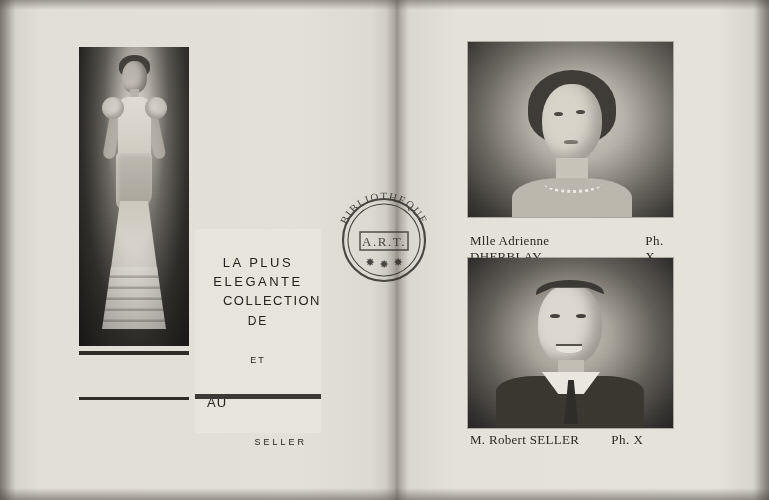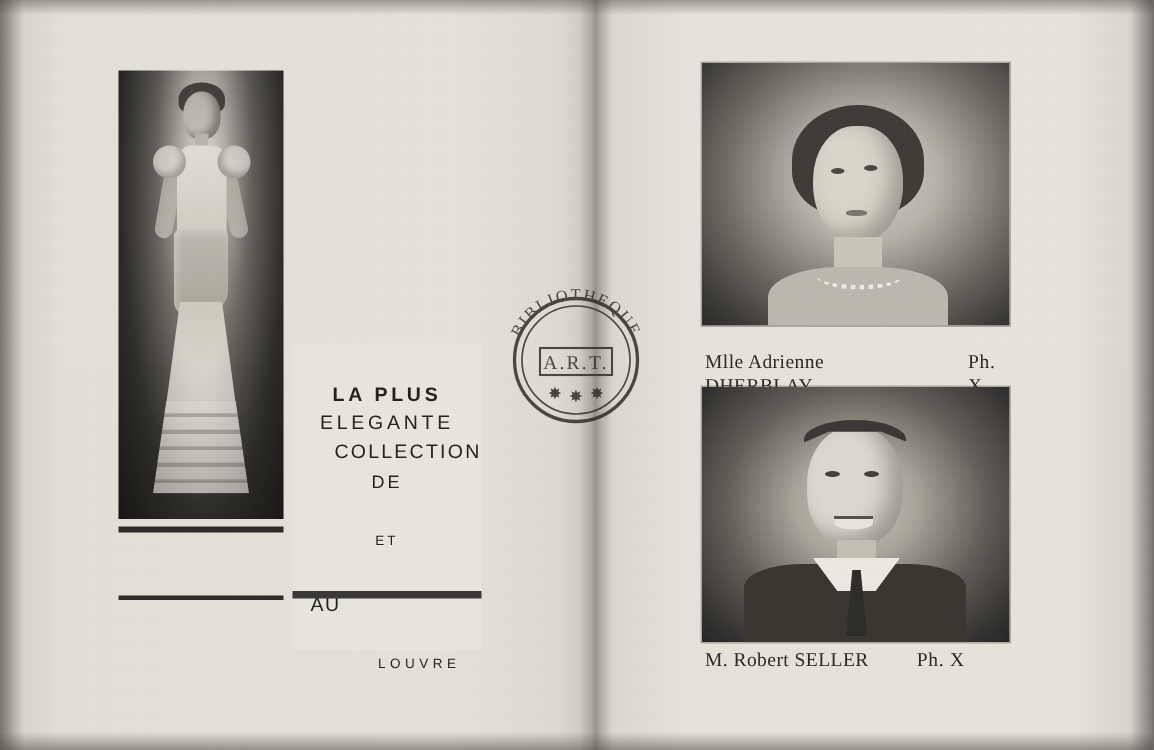--- a/index.html
+++ b/index.html
@@ -215,21 +215,21 @@
     width: 126px;
     height: 204px;
     background: #e9e6de;
     color: #24221f;
     text-align: center;
     font-family: "Liberation Sans", sans-serif;
     letter-spacing: 2px;
   }
   .ad-line1 {
     position: absolute; left: 0; right: 0; top: 26px;
-    font-size: 13px; letter-spacing: 2.5px; font-weight: bold;
+    font-size: 13px; letter-spacing: 2.5px;
   }
   .ad-line2 {
     position: absolute; left: 0; right: 0; top: 45px;
     font-size: 13px; letter-spacing: 2.5px;
   }
   .ad-line3 {
     position: absolute; left: 0; right: 0; top: 64px;
     font-size: 13px; letter-spacing: 1.5px; text-align: right;
   }
   .ad-de {
@@ -413,21 +413,21 @@
     <div class="ad-rule"></div>
     <div class="ad-rule2"></div>
 
     <div class="ad-text">
       <div class="ad-line1">LA PLUS</div>
       <div class="ad-line2">ELEGANTE</div>
       <div class="ad-line3">COLLECTION</div>
       <div class="ad-de">DE</div>
       <div class="ad-et">ET</div>
       <div class="ad-au">AU</div>
-      <div class="ad-paris">LOUVRE</div>
+      <div class="ad-paris">SELLER</div>
     </div>
     <div class="ad-text-strip"></div>
   </div>
 
   <div class="stamp">
     <svg viewBox="0 0 108 108" width="108" height="108" aria-hidden="true">
       <defs>
         <path id="arcTop" d="M 14,54 A 40,40 0 0 1 94,54"></path>
       </defs>
       <circle cx="54" cy="54" r="41" fill="none" stroke="#2f2d2b" stroke-width="2.2"></circle>

